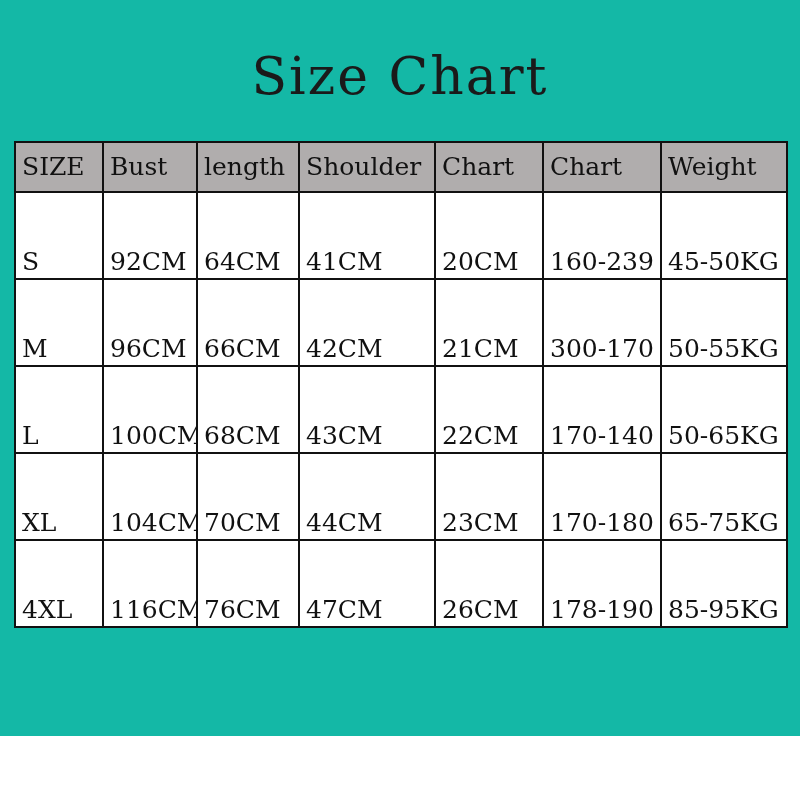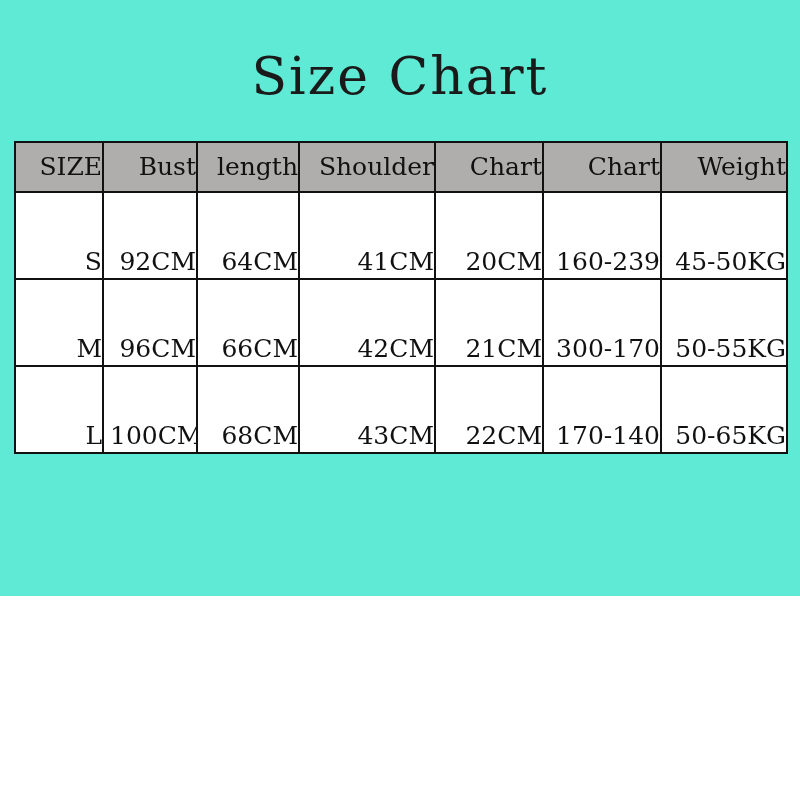--- a/index.html
+++ b/index.html
@@ -9,22 +9,22 @@
   body {
     width: 800px;
     height: 800px;
     background: #ffffff;
     font-family: "DejaVu Serif", serif;
     overflow: hidden;
   }
   .page {
     position: relative;
     width: 800px;
-    height: 596px;
-    background: #5eead4;
+    height: 736px;
+    background: #14b8a6;
   }
   .title {
     text-align: center;
     font-family: "DejaVu Serif", serif;
     font-size: 52px;
     letter-spacing: 2px;
     color: #1a1a1a;
     padding-top: 48px;
     padding-bottom: 0;
     margin: 0;
@@ -49,21 +49,21 @@
   table.size-chart col.c3 { width: 136px; }
   table.size-chart col.c4 { width: 108px; }
   table.size-chart col.c5 { width: 118px; }
   table.size-chart col.c6 { width: 126px; }
 
   table.size-chart th,
   table.size-chart td {
     border: 2px solid #111111;
     font-size: 25px;
     color: #111111;
-    text-align: right;
+    text-align: left;
     padding: 0 0 0 6px;
     font-weight: normal;
     vertical-align: middle;
     white-space: nowrap;
     overflow: hidden;
   }
   table.size-chart thead th {
     background: #b0adad;
     height: 48px;
     line-height: 48px;
@@ -130,17 +130,35 @@
         </tr>
         <tr>
           <td>L</td>
           <td>100CM</td>
           <td>68CM</td>
           <td>43CM</td>
           <td>22CM</td>
           <td>170-140</td>
           <td>50-65KG</td>
         </tr>
+        <tr>
+          <td>XL</td>
+          <td>104CM</td>
+          <td>70CM</td>
+          <td>44CM</td>
+          <td>23CM</td>
+          <td>170-180</td>
+          <td>65-75KG</td>
+        </tr>
+        <tr>
+          <td>4XL</td>
+          <td>116CM</td>
+          <td>76CM</td>
+          <td>47CM</td>
+          <td>26CM</td>
+          <td>178-190</td>
+          <td>85-95KG</td>
+        </tr>
       </tbody>
     </table>
   </div>
 
 </div>
 
 </body></html>

